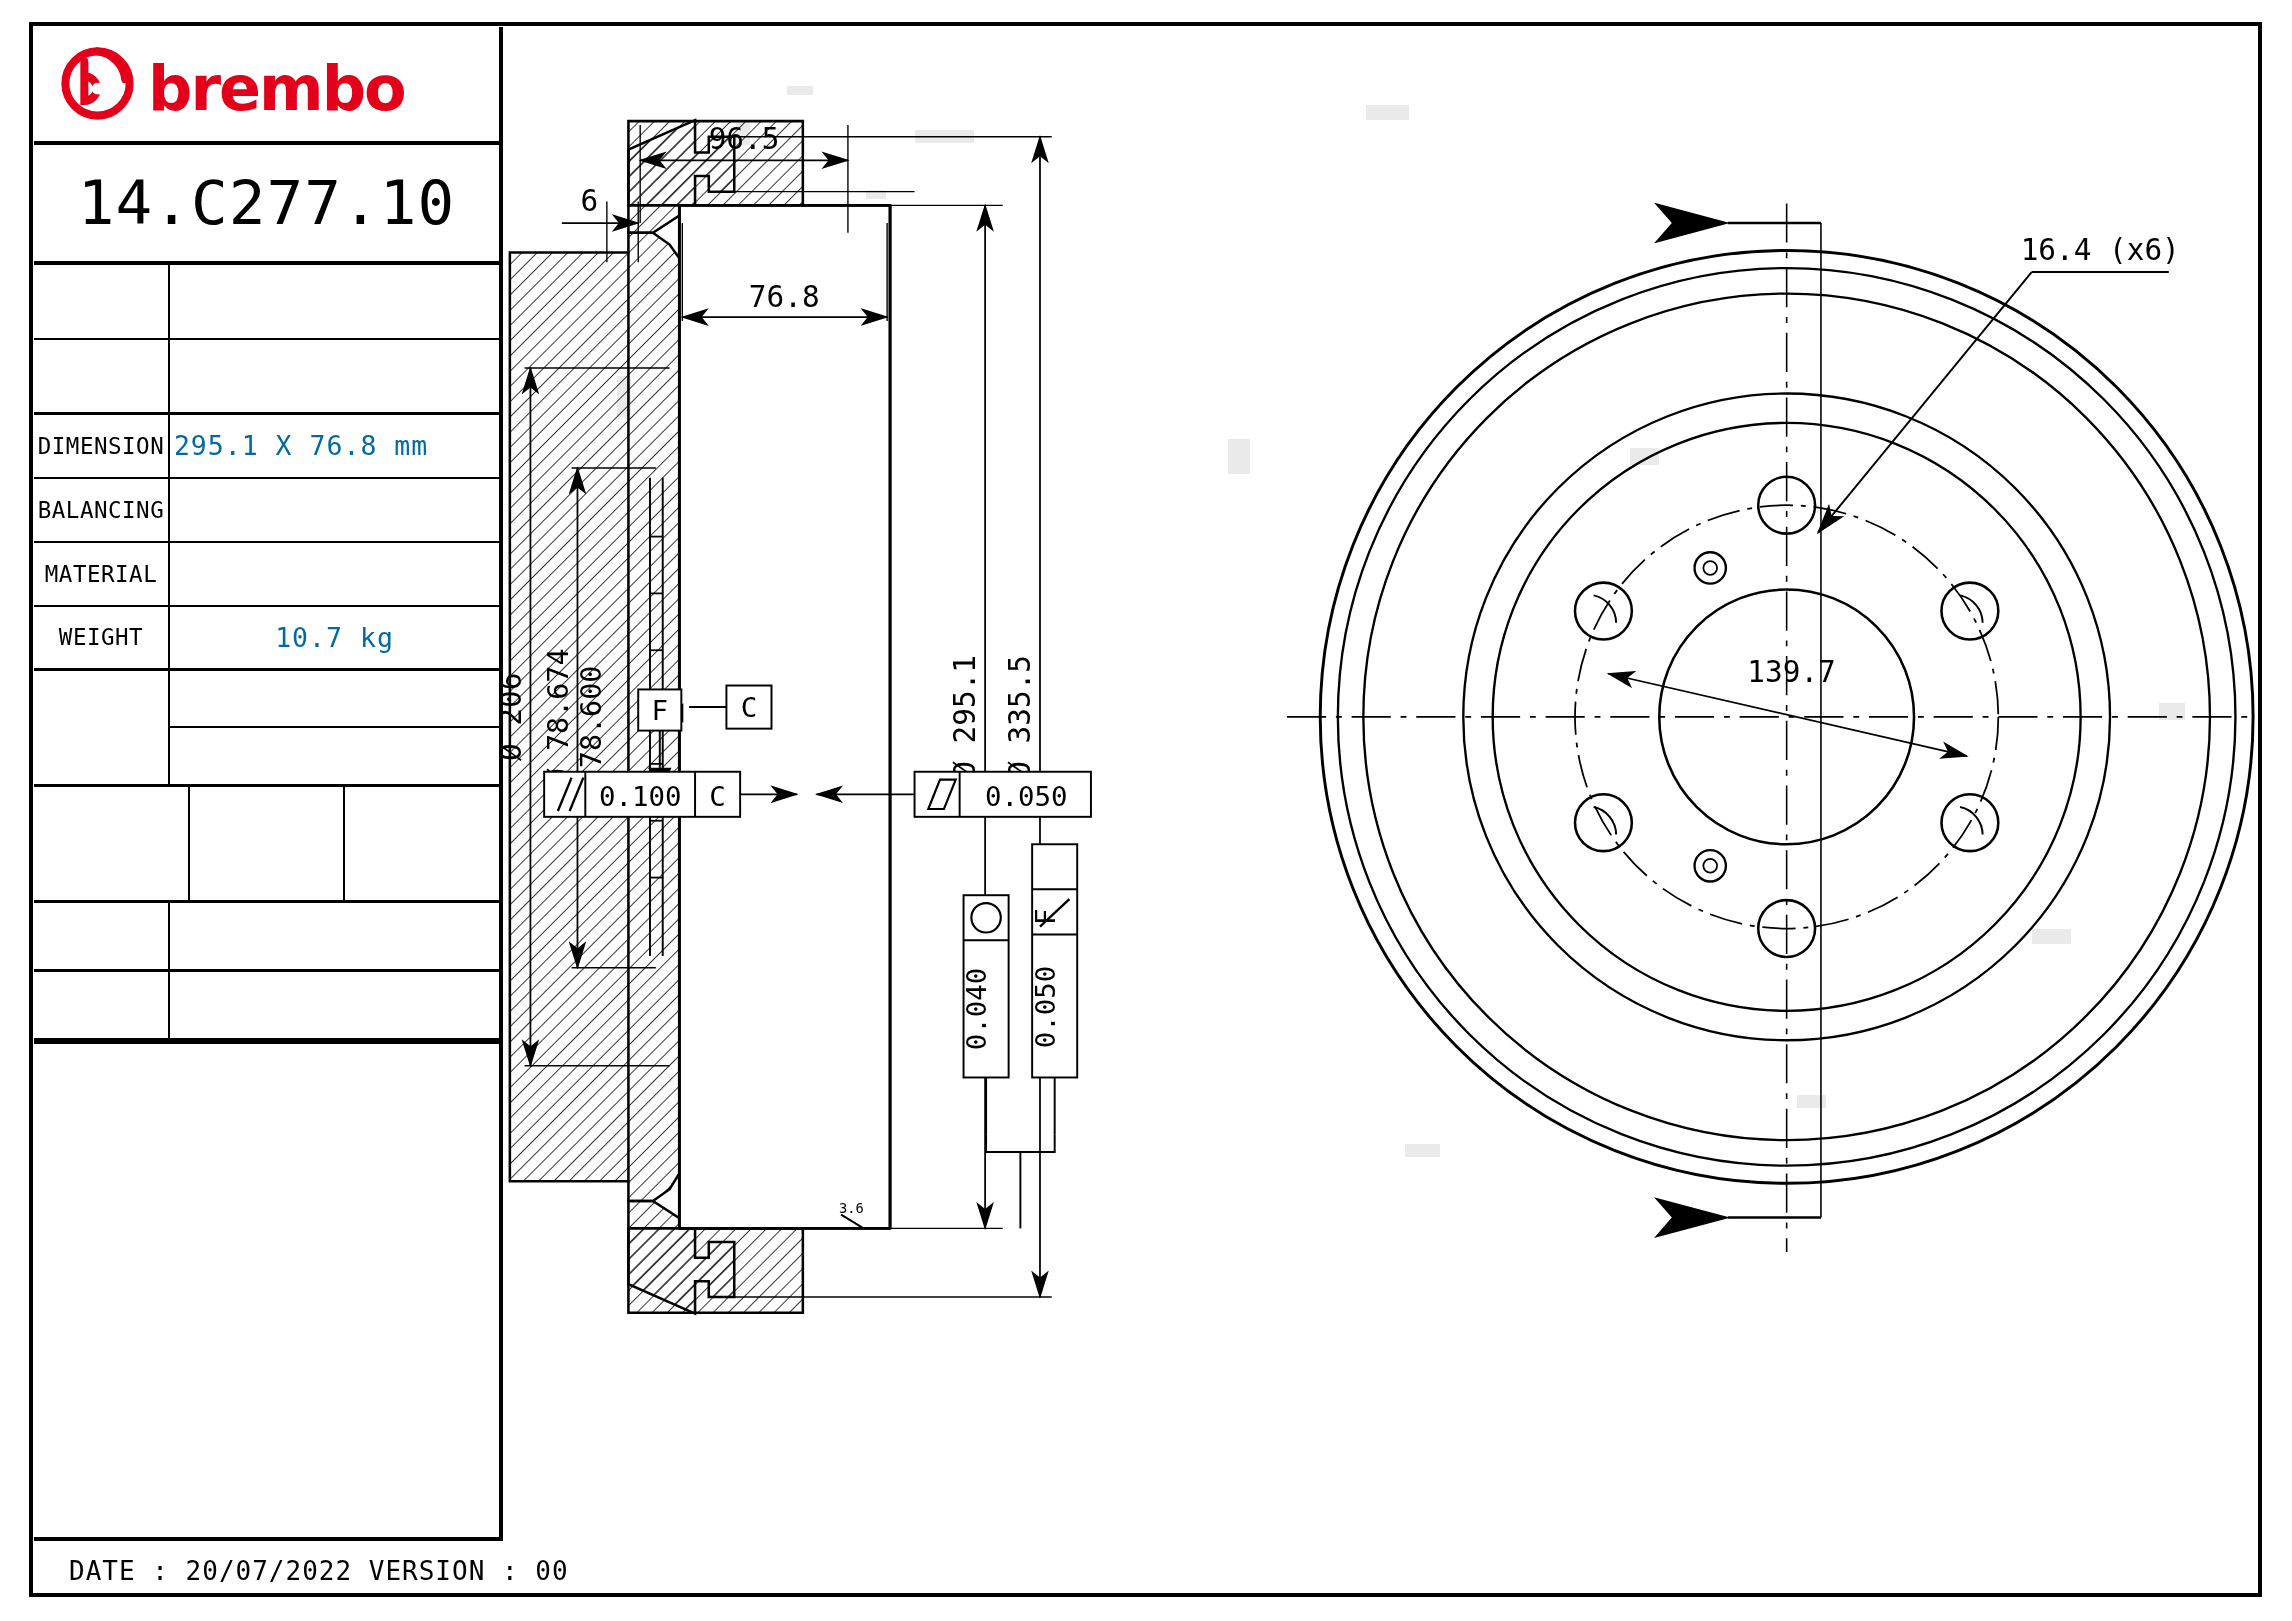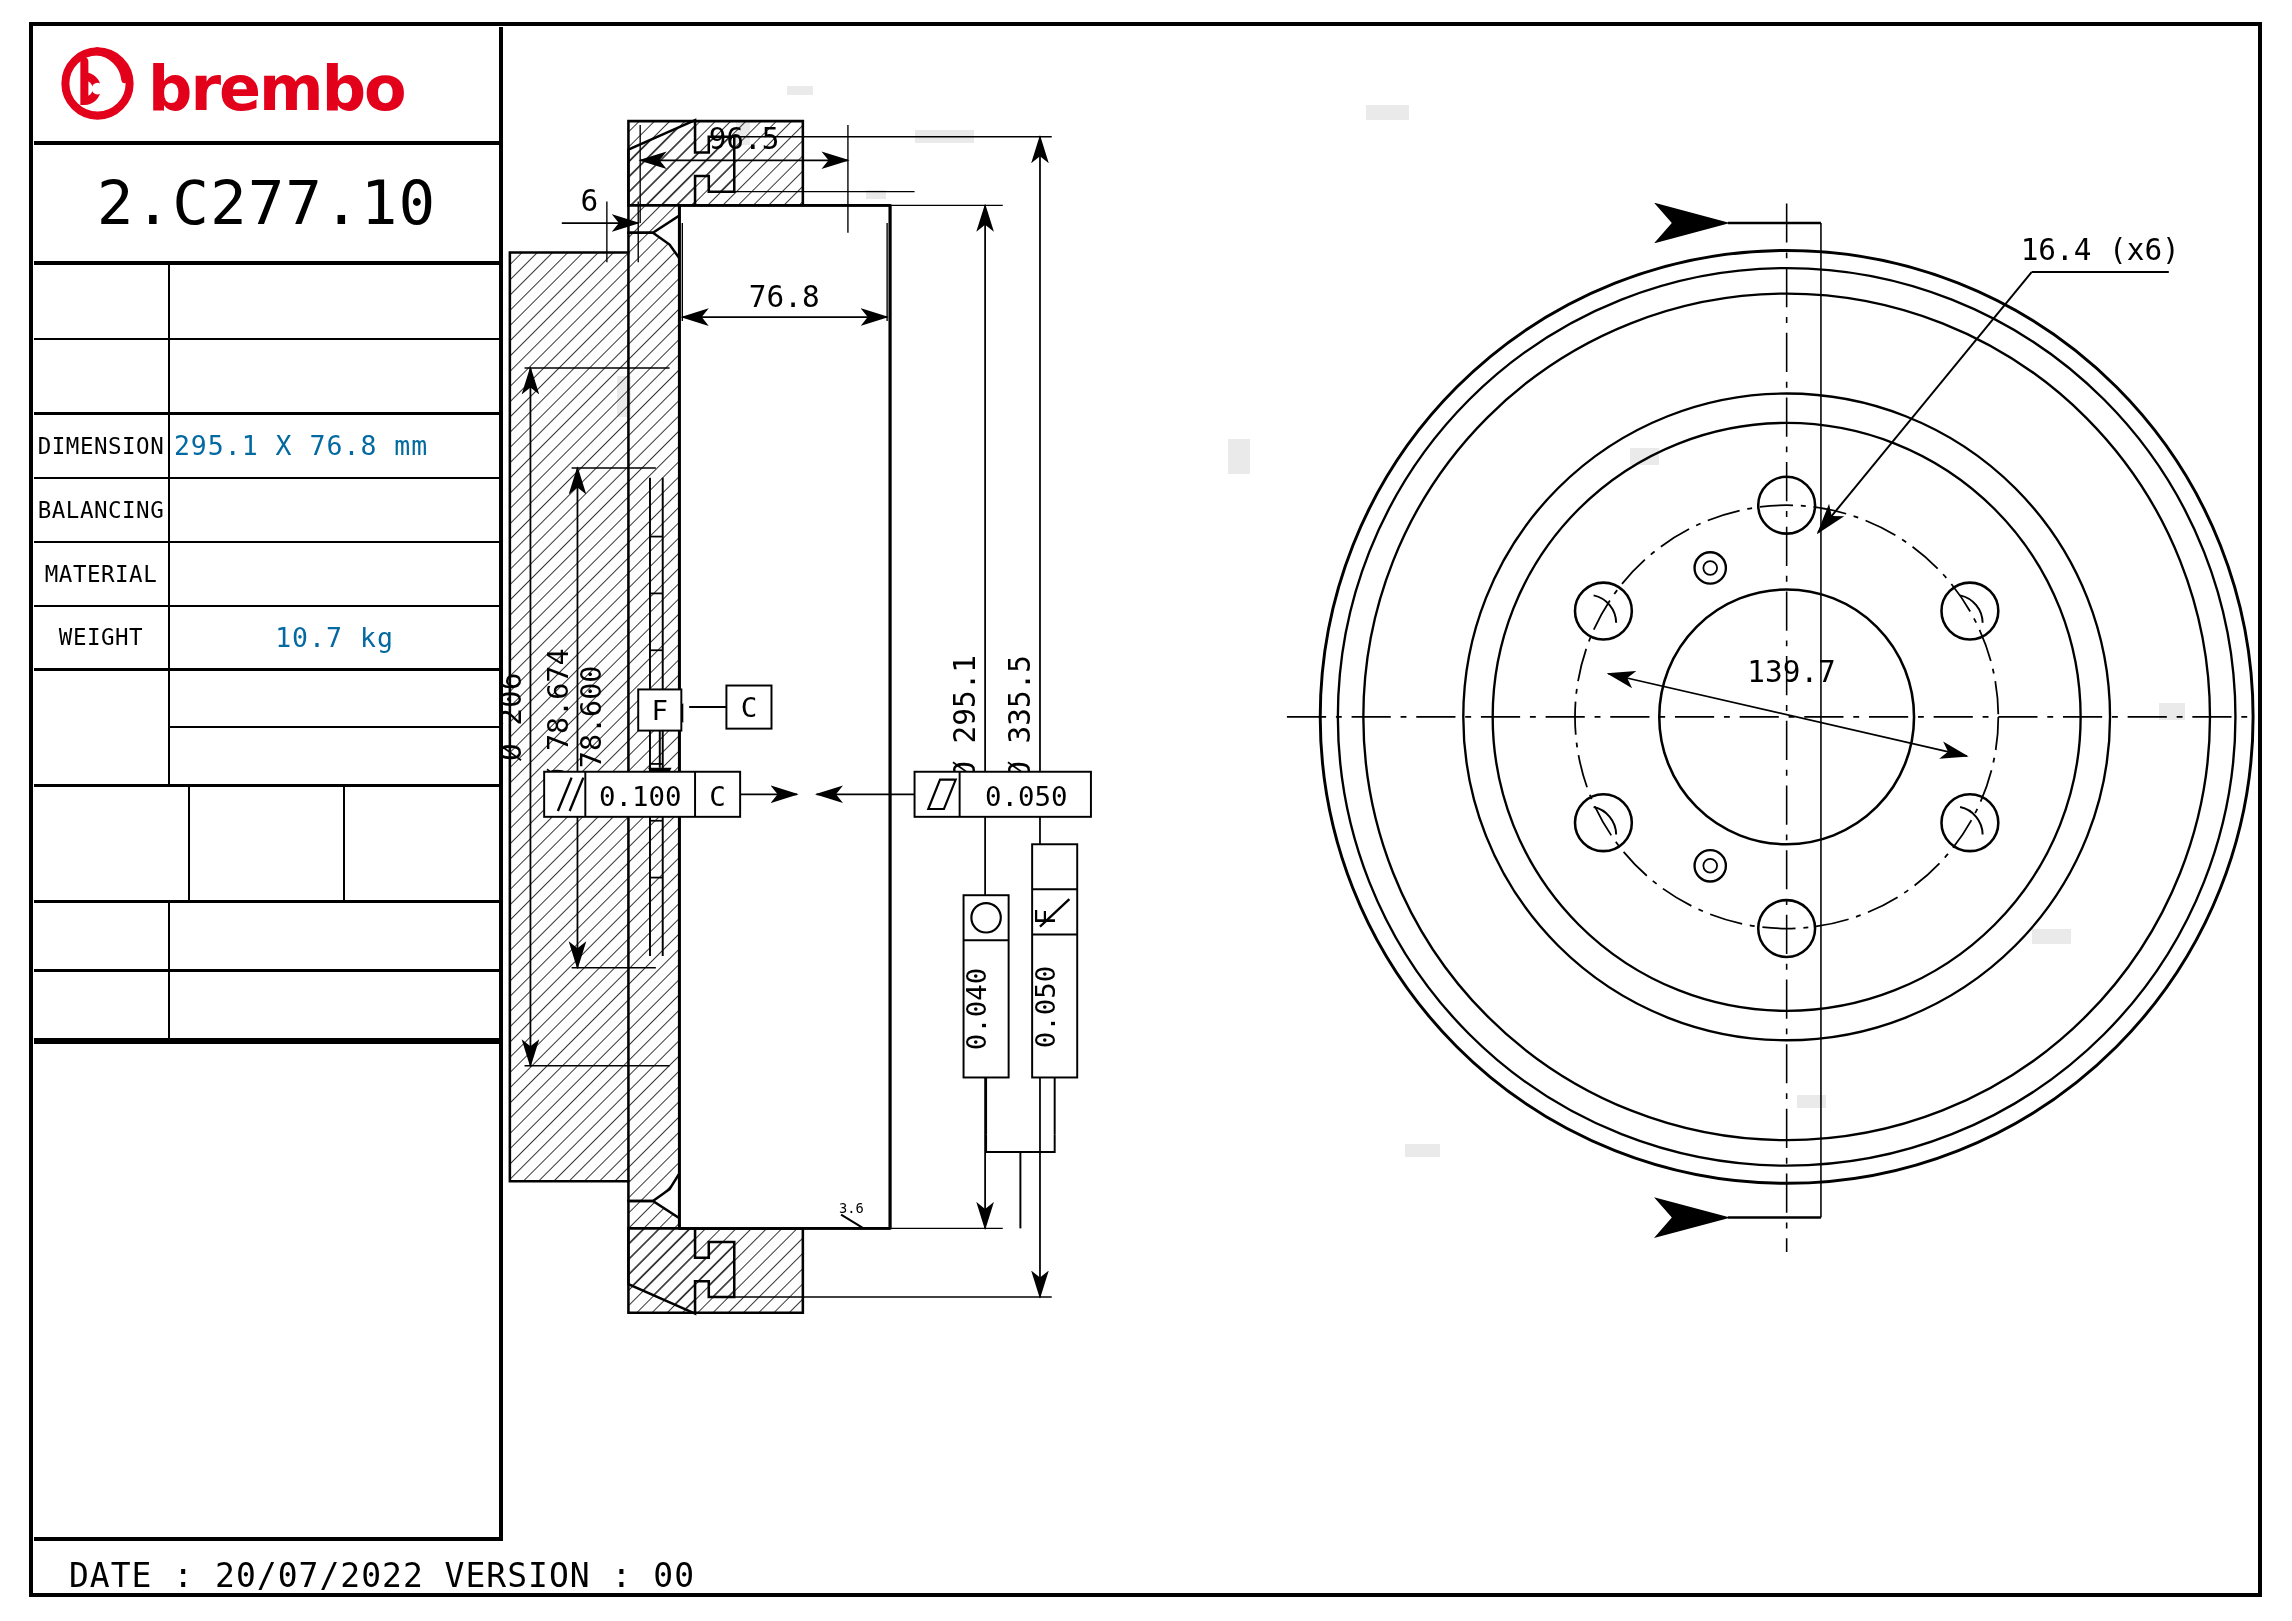--- a/index.html
+++ b/index.html
@@ -103,21 +103,21 @@
     flex: 1;
     border-top: 3.9px solid #000;
     overflow: hidden;
   }
 
   
   .date-footer {
     position: absolute;
     left: 69px;
     top: 1556px;
-    font-size: 33px;
+    font-size: 26px;
     letter-spacing: 1px;
     color: #000;
     white-space: nowrap;
   }
 
   
   .drawing {
     position: absolute;
     left: 503px; top: 26.5px;
     width: 1754px; height: 1514px;
@@ -141,21 +141,21 @@
           <circle cx="50" cy="50" r="44" fill="none" stroke="#e2001a" stroke-width="11"></circle>
           <path d="M32 20 L32 74 A17 17 0 1 0 32 40" fill="none" stroke="#e2001a" stroke-width="11" stroke-linecap="round"></path>
           <circle cx="50" cy="57" r="8" fill="#ffffff"></circle>
           <path d="M50 6 A44 44 0 0 1 88 44" fill="none" stroke="#e2001a" stroke-width="11" stroke-linecap="round"></path>
         </svg>
         <span class="logo-text">brembo</span>
       </div>
     </div>
 
     <div class="tb-partno">
-      <span>2.C277.10</span>
+      <span>14.C277.10</span>
     </div>
 
     <div class="tb-row tall2">
       <div class="tb-label"></div>
       <div class="tb-value"></div>
     </div>
 
     <div class="tb-row tall2 thick">
       <div class="tb-label"></div>
       <div class="tb-value"></div>

